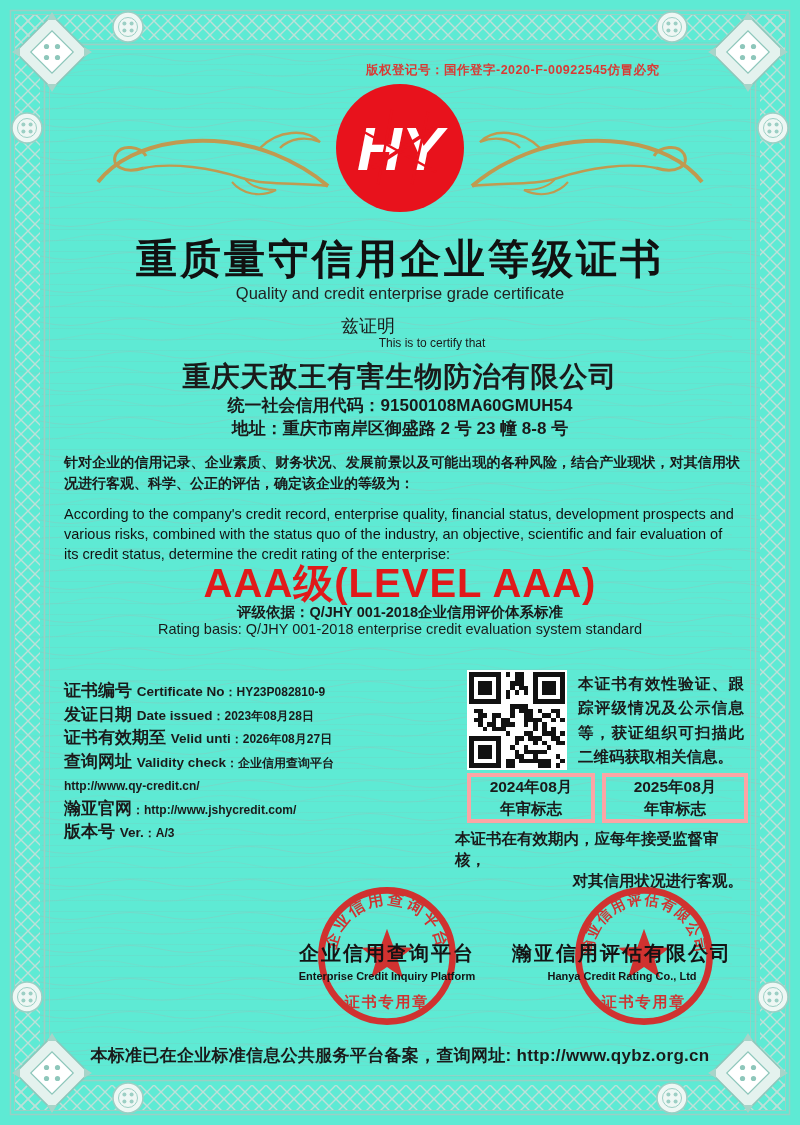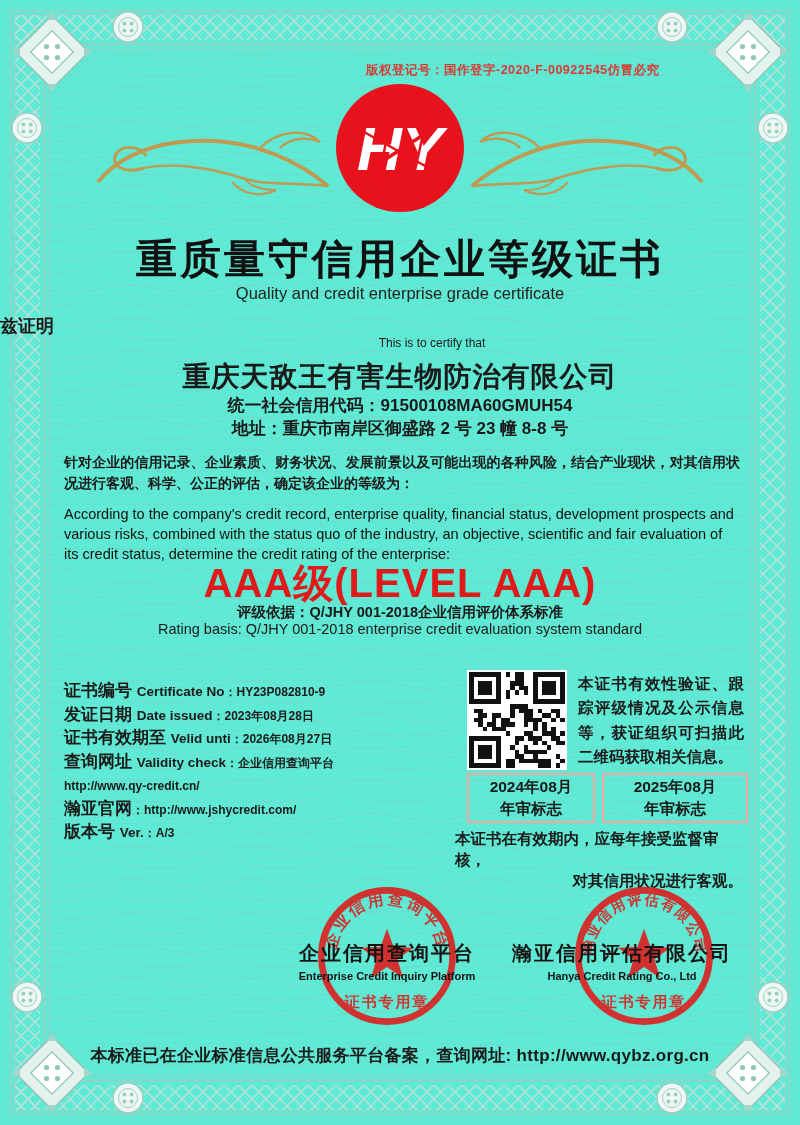--- a/index.html
+++ b/index.html
@@ -18,39 +18,39 @@
   .bg-waves{position:absolute; inset:0; z-index:0; pointer-events:none;}
   .deco-border{position:absolute; inset:0; z-index:1; pointer-events:none;}
   .z{z-index:2;}
   .reg-note{top:62px; left:366px; font-size:12.5px; font-weight:700; color:#d93a34; letter-spacing:.5px;}
   .logo{top:84px; left:336px;}
   .flourish{top:122px;}
   .flourish.left{left:92px;}
   .flourish.right{left:466px; transform:scaleX(-1);}
   .title-zh{top:232px; left:0; width:800px; text-align:center; font-size:41px; font-weight:600; letter-spacing:3px; color:#111;}
   .title-en{top:284px; left:0; width:800px; text-align:center; font-size:16.5px; font-weight:400; color:#222;}
-  .certify-zh{top:314px; left:0; width:736px; font-size:18px; font-weight:700;}
+  .certify-zh{top:314px; left:0; width:736px; text-align:center; font-size:18px; font-weight:400;}
   .certify-en{top:336px; left:0; width:800px; text-align:center; font-size:12px;padding-left:32px;}
   .company{top:358px; left:0; width:800px; text-align:center; font-size:28px; font-weight:800; letter-spacing:1px;}
   .code-line{top:394px; left:0; width:800px; text-align:center; font-size:17px; font-weight:600;}
   .addr-line{top:417px; left:0; width:800px; text-align:center; font-size:17px; font-weight:600;}
   .para-zh{top:452px; left:64px; width:676px; font-size:14px; font-weight:600; line-height:1.5; text-align:justify;}
   .para-en{top:504px; left:64px; width:676px; font-size:14.5px; font-weight:400; line-height:1.38; color:#111;}
   .grade{top:556px; left:0; width:800px; text-align:center; font-size:40px; font-weight:800; color:#e01a1a; letter-spacing:1px;}
   .basis-zh{top:603px; left:0; width:800px; text-align:center; font-size:14.5px; font-weight:600;}
   .basis-en{top:621px; left:0; width:800px; text-align:center; font-size:14.5px;}
   .details{top:679px; left:64px; width:400px;}
   .d-row{height:23.5px; white-space:nowrap; line-height:23.5px;}
   .d-zh{font-size:17px; font-weight:700;}
   .d-en{font-size:13.5px; font-weight:600;}
   .d-val{font-size:12px; font-weight:700;}
   .qr{top:670px; left:467px; width:100px; height:100px; background:#fff; padding:2px; box-sizing:border-box;}
   .qr svg{width:96px; height:96px;}
   .qr-note{top:672px; left:578px; width:166px; font-size:15.5px; font-weight:600; line-height:1.58; text-align:justify;}
-  .mark-box{top:773px; height:50px; border:2px solid #fca5a5; box-sizing:border-box;
+  .mark-box{top:773px; height:50px; border:4px solid #fca5a5; box-sizing:border-box;
     display:flex; flex-direction:column; align-items:center; justify-content:center;
     font-size:15.5px; font-weight:600; line-height:1.45;}
   .mark-box.b1{left:467px; width:128px;}
   .mark-box.b2{left:602px; width:146px;}
   .validity-note{top:829px; left:455px; width:288px; font-size:15.5px; font-weight:600; line-height:1.35;}
   .validity-note .l2{text-align:right;}
   .seal{top:881px; width:150px; height:150px; z-index:2;}
   .seal.s1{left:312px;}
   .seal.s2{left:569px;}
   .caption{z-index:3; text-align:center;}

